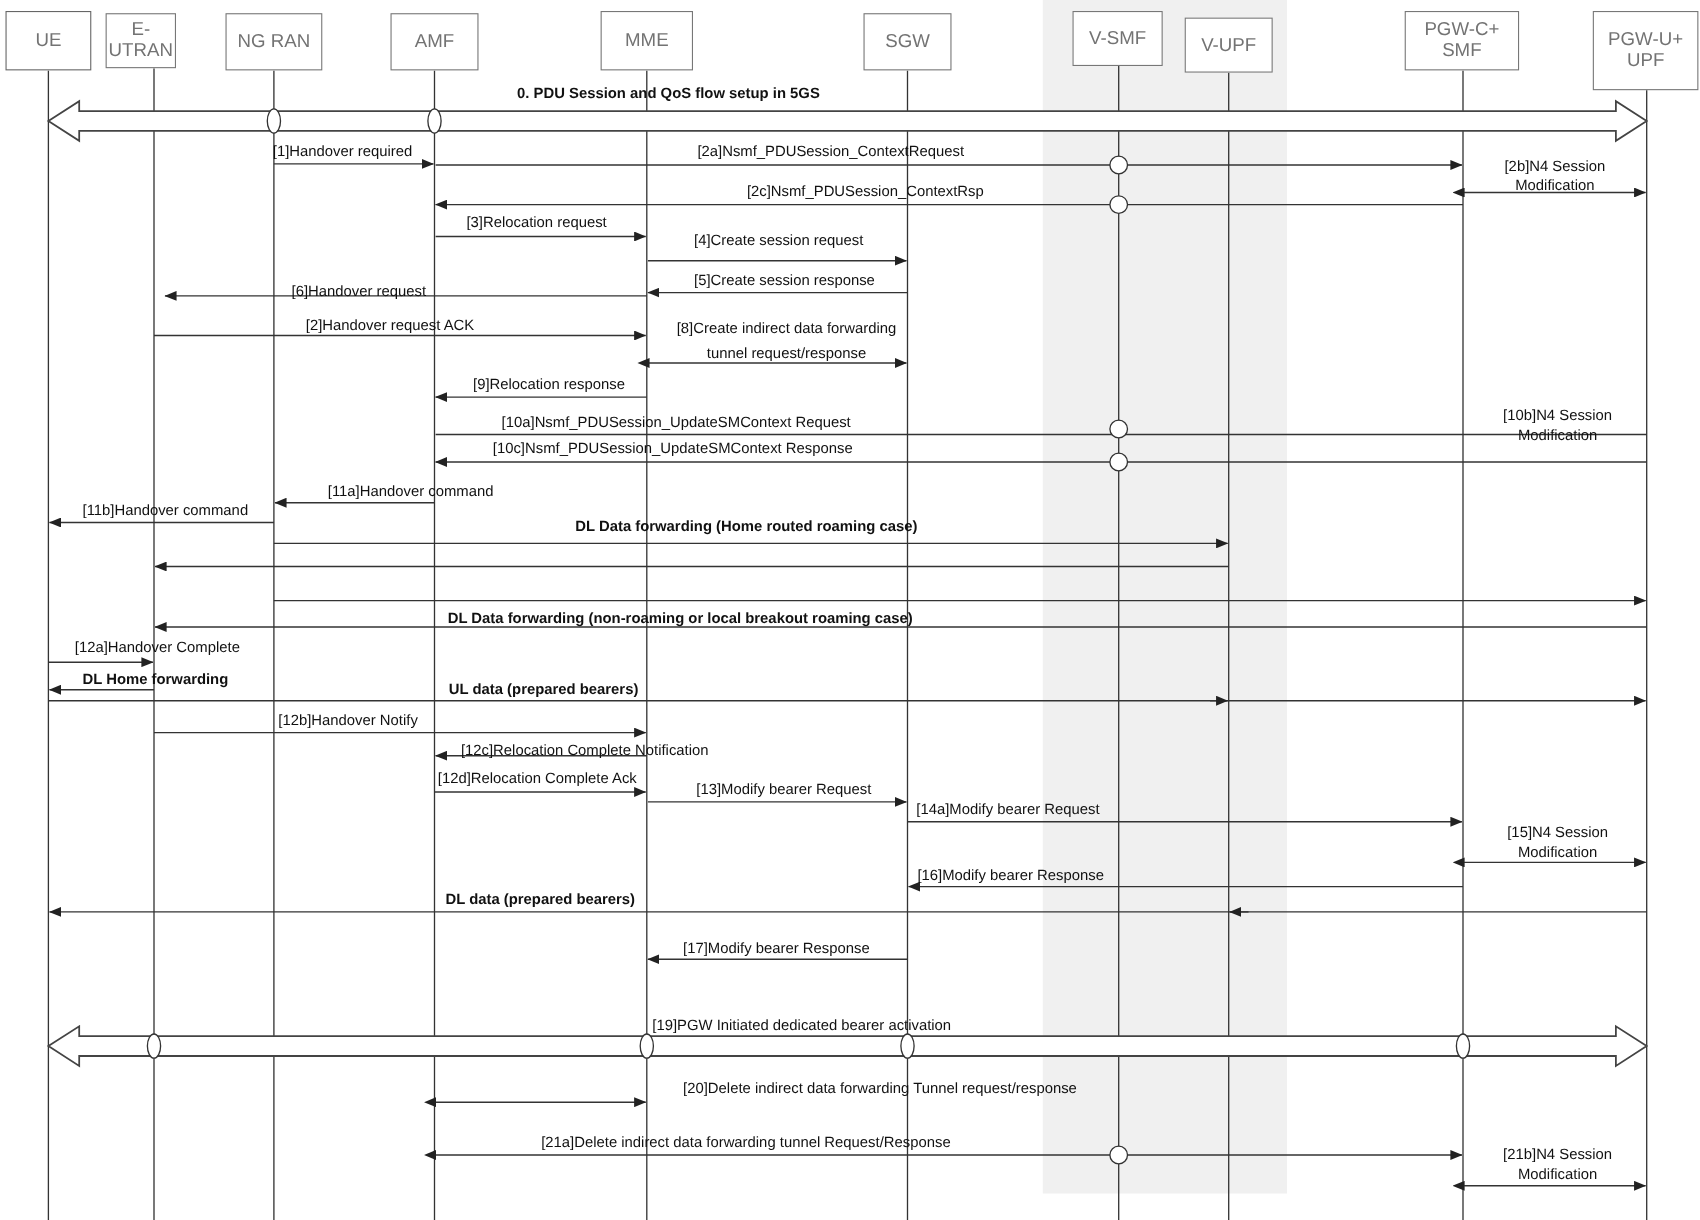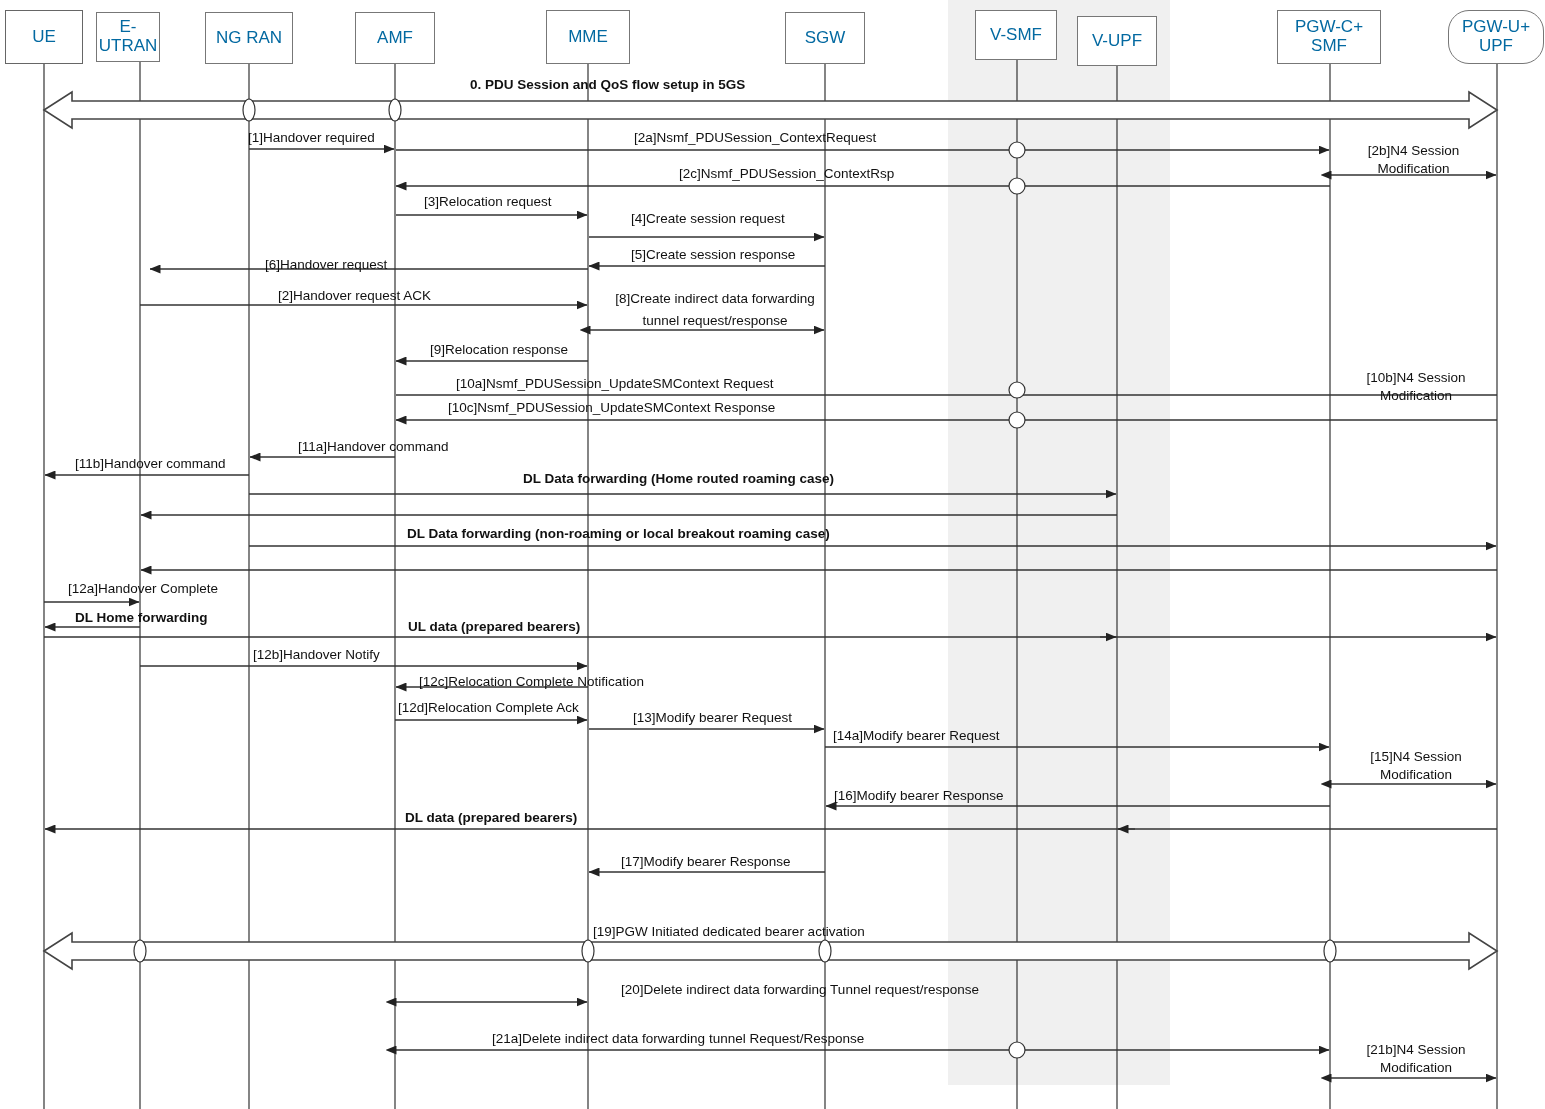--- a/index.html
+++ b/index.html
@@ -5,21 +5,21 @@
   html,body{margin:0;padding:0;background:#ffffff;}
   body{font-family:"Liberation Sans",sans-serif;}
   #stage{position:relative;width:1545px;height:1109px;background:#fff;overflow:hidden;}
   #svg{position:absolute;left:0;top:0;width:1545px;height:1109px;}
   .lbl{position:absolute;font-family:"Liberation Sans",sans-serif;font-size:13.5px;color:#111;
        white-space:nowrap;line-height:1.15;}
   .lbl.b{font-weight:bold;}
   .lbl.c{text-align:center;}
   .hdr{position:absolute;box-sizing:border-box;background:#fff;border:1.6px solid #777;
        display:flex;align-items:center;justify-content:center;text-align:center;
-       font-size:17px;color:#0369a1;line-height:1.1;font-family:"Liberation Sans",sans-serif;}
+       font-size:17px;color:#737373;line-height:1.1;font-family:"Liberation Sans",sans-serif;}
   .band{position:absolute;background:#f0f0f0;}
   .tau{position:absolute;box-sizing:border-box;background:#fff;border:1.5px solid #555;
        display:flex;align-items:center;justify-content:center;font-size:13.5px;color:#111;}
 </style>
 </head>
 <body>
 
 <div id="stage">
 
   <div class="band" style="left:948px;top:0;width:222px;height:1085px;"></div>
@@ -166,21 +166,21 @@
   <div class="hdr" style="left:975px;top:10px;width:82px;height:50px;">
     <span>V-SMF</span>
   </div>
   <div class="hdr" style="left:1077px;top:16px;width:80px;height:50px;">
     <span>V-UPF</span>
   </div>
   <div class="hdr" style="left:1277px;top:10px;width:104px;height:54px;flex-direction:column;">
     <span>PGW-C+</span>
     <span>SMF</span>
   </div>
-  <div class="hdr" style="left:1448px;top:10px;width:96px;height:54px;flex-direction:column;border-radius:21px;">
+  <div class="hdr" style="left:1448px;top:10px;width:96px;height:72px;flex-direction:column;">
     <span>PGW-U+</span>
     <span>UPF</span>
   </div>
 
 
   <div class="lbl b" style="left:470px;top:77px;">0. PDU Session and QoS flow setup in 5GS</div>
   <div class="lbl" style="left:248px;top:130px;">[1]Handover required</div>
   <div class="lbl" style="left:634px;top:130px;">[2a]Nsmf_PDUSession_ContextRequest</div>
   <div class="lbl c" style="left:1356px;top:143px;width:115px;">[2b]N4 Session</div>
   <div class="lbl c" style="left:1356px;top:161px;width:115px;">Modification</div>
@@ -193,21 +193,21 @@
   <div class="lbl c" style="left:605px;top:291px;width:220px;">[8]Create indirect data forwarding</div>
   <div class="lbl c" style="left:605px;top:313px;width:220px;">tunnel request/response</div>
   <div class="lbl" style="left:430px;top:342px;">[9]Relocation response</div>
   <div class="lbl" style="left:456px;top:376px;">[10a]Nsmf_PDUSession_UpdateSMContext Request</div>
   <div class="lbl c" style="left:1356px;top:370px;width:120px;">[10b]N4 Session</div>
   <div class="lbl c" style="left:1356px;top:388px;width:120px;">Modification</div>
   <div class="lbl" style="left:448px;top:400px;">[10c]Nsmf_PDUSession_UpdateSMContext Response</div>
   <div class="lbl" style="left:298px;top:439px;">[11a]Handover command</div>
   <div class="lbl" style="left:75px;top:456px;">[11b]Handover command</div>
   <div class="lbl b" style="left:491px;top:471px;padding-left:32px;">DL Data forwarding (Home routed roaming case)</div>
-  <div class="lbl b" style="left:407px;top:526px;">DL Data forwarding (non-roaming or local breakout roaming case)</div>
+  <div class="lbl b" style="left:407px;top:554px;">DL Data forwarding (non-roaming or local breakout roaming case)</div>
   <div class="lbl" style="left:68px;top:581px;">[12a]Handover Complete</div>
   <div class="lbl b" style="left:75px;top:610px;">DL Home forwarding</div>
   <div class="lbl b" style="left:408px;top:619px;">UL data (prepared bearers)</div>
   <div class="lbl" style="left:253px;top:647px;">[12b]Handover Notify</div>
   <div class="lbl" style="left:419px;top:674px;">[12c]Relocation Complete Notification</div>
   <div class="lbl" style="left:398px;top:700px;">[12d]Relocation Complete Ack</div>
   <div class="lbl" style="left:633px;top:710px;">[13]Modify bearer Request</div>
   <div class="lbl" style="left:833px;top:728px;">[14a]Modify bearer Request</div>
   <div class="lbl c" style="left:1356px;top:749px;width:120px;">[15]N4 Session</div>
   <div class="lbl c" style="left:1356px;top:767px;width:120px;">Modification</div>

